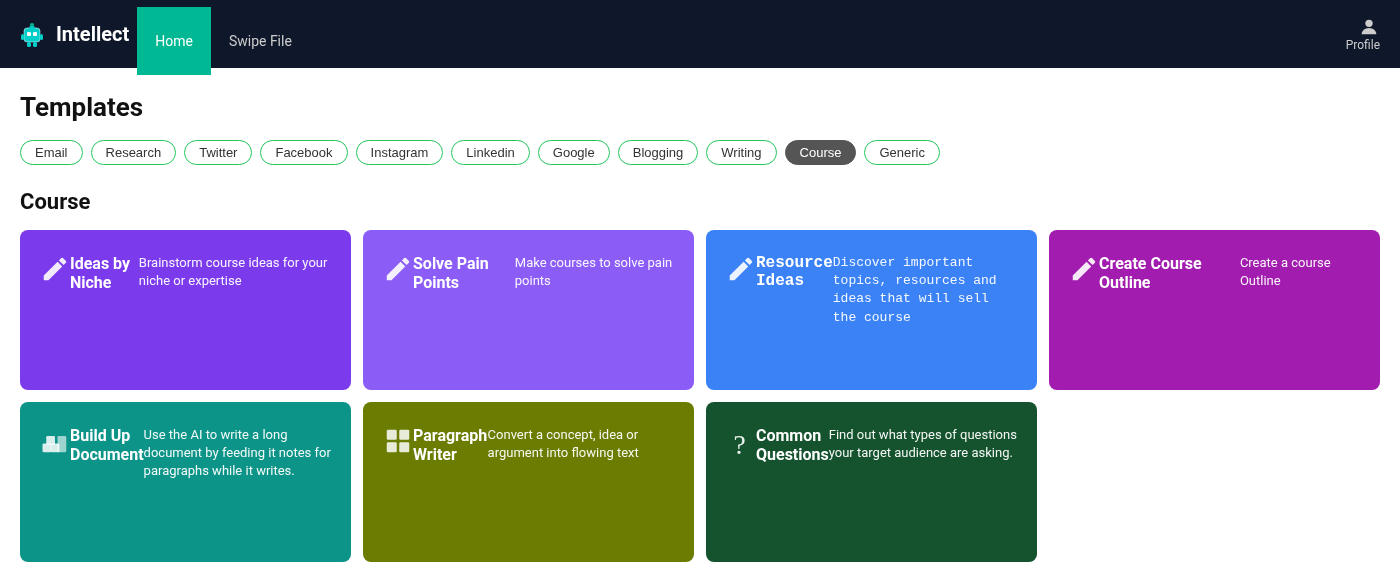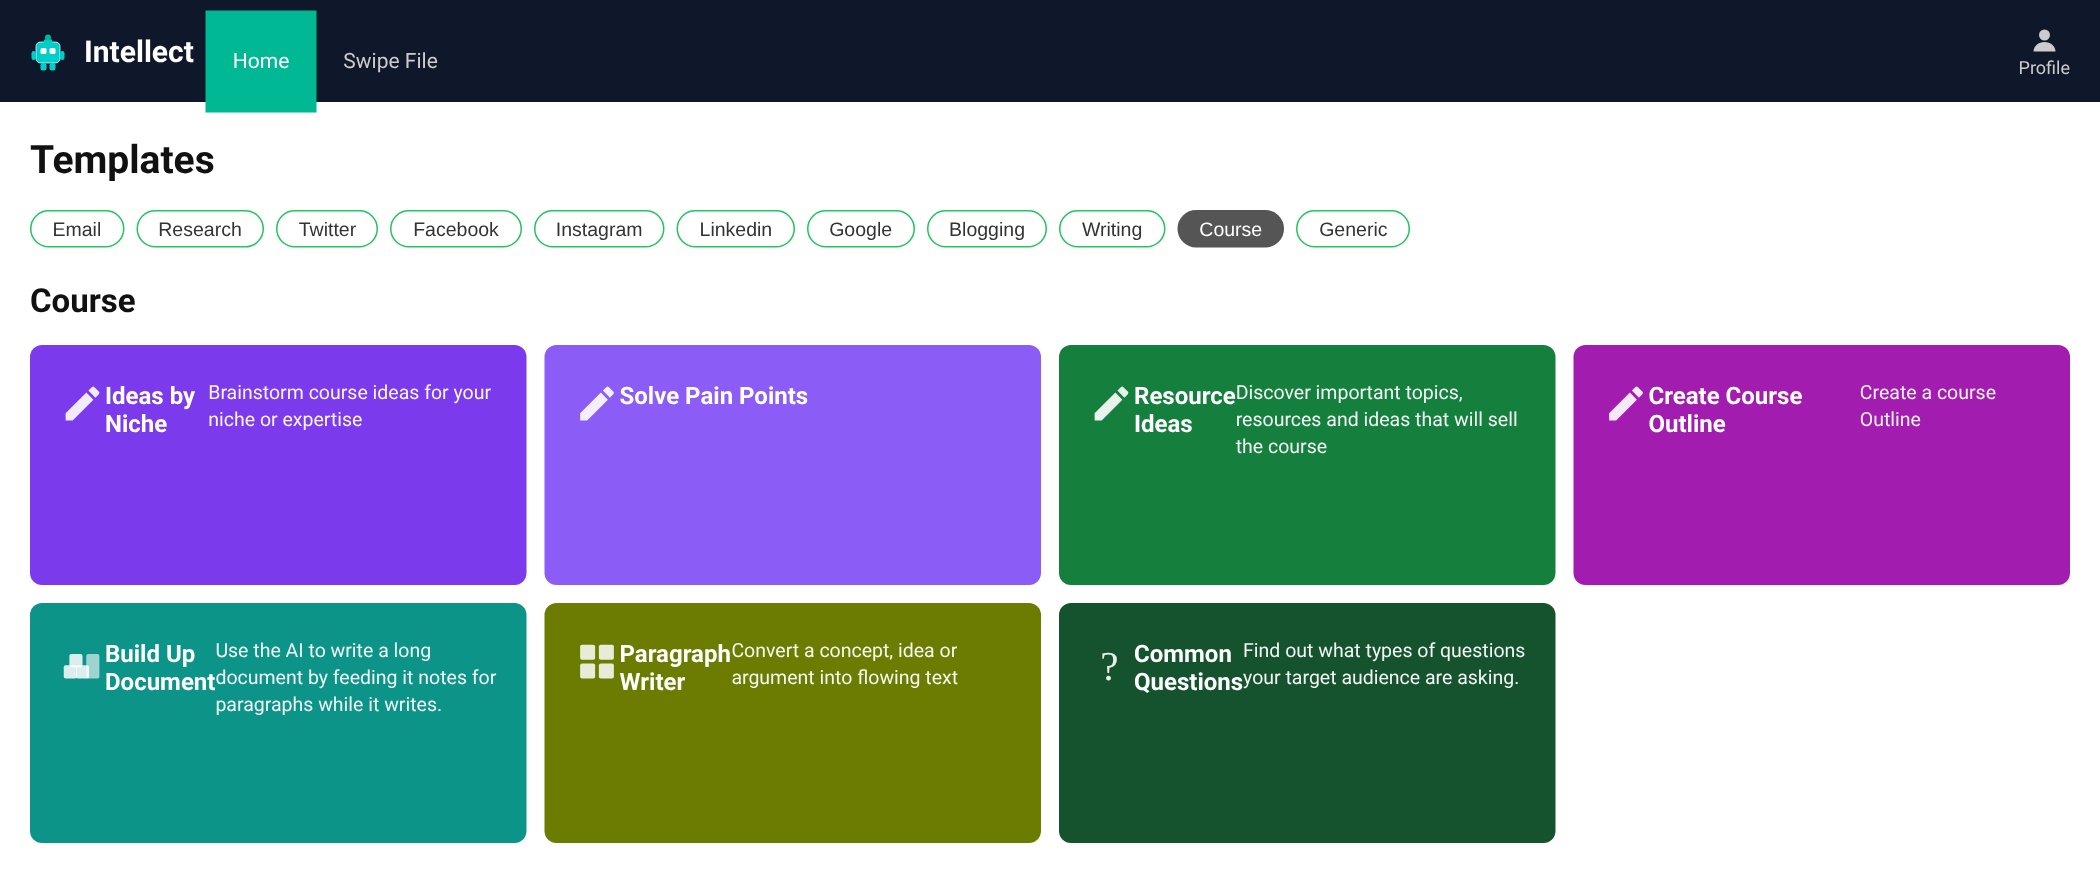--- a/index.html
+++ b/index.html
@@ -47,21 +47,21 @@
       background: #00b894;
       color: #fff;
     }
     .navbar-profile {
       position: absolute;
       right: 20px;
       top: 50%;
       transform: translateY(-50%);
       display: flex;
       flex-direction: column;
-      align-items: center;
+      align-items: flex-end;
       color: #ccc;
       font-size: 12px;
       cursor: pointer;
     }
 
     
     .main-content {
       padding: 24px 20px;
     }
     .page-title {
@@ -135,21 +135,21 @@
     }
     .card-desc {
       font-size: 13px;
       line-height: 1.4;
       opacity: 0.95;
     }
 
     
     .card-1 { background: #7c3aed; }
     .card-2 { background: #8b5cf6; }
-    .card-3 { background: #15803d; }
+    .card-3 { background: #3b82f6; font-family: Liberation Mono, monospace; }
     .card-4 { background: #a21caf; }
     .card-5 { background: #0d9488; }
     .card-6 { background: #6b7c00; }
     .card-7 { background: #14532d; }
   </style>
 </head>
 <body>
 
 <nav class="navbar">
   <div class="navbar-brand">
@@ -208,20 +208,21 @@
       <div class="card-title">Ideas by Niche</div>
       <div class="card-desc">Brainstorm course ideas for your niche or expertise</div>
     </div>
     <div class="card card-2">
       <div class="card-icon">
         <svg width="30" height="30" viewBox="0 0 24 24" fill="none">
           <path d="M3 17.25V21h3.75L17.81 9.94l-3.75-3.75L3 17.25zM20.71 7.04a1 1 0 000-1.41l-2.34-2.34a1 1 0 00-1.41 0l-1.83 1.83 3.75 3.75 1.83-1.83z" fill="rgba(255,255,255,0.9)"></path>
         </svg>
       </div>
       <div class="card-title">Solve Pain Points</div>
+      <div class="card-desc">Make courses to solve pain points</div>
     </div>
     <div class="card card-3">
       <div class="card-icon">
         <svg width="30" height="30" viewBox="0 0 24 24" fill="none">
           <path d="M3 17.25V21h3.75L17.81 9.94l-3.75-3.75L3 17.25zM20.71 7.04a1 1 0 000-1.41l-2.34-2.34a1 1 0 00-1.41 0l-1.83 1.83 3.75 3.75 1.83-1.83z" fill="rgba(255,255,255,0.9)"></path>
         </svg>
       </div>
       <div class="card-title">Resource Ideas</div>
       <div class="card-desc">Discover important topics, resources and ideas that will sell the course</div>
     </div>

